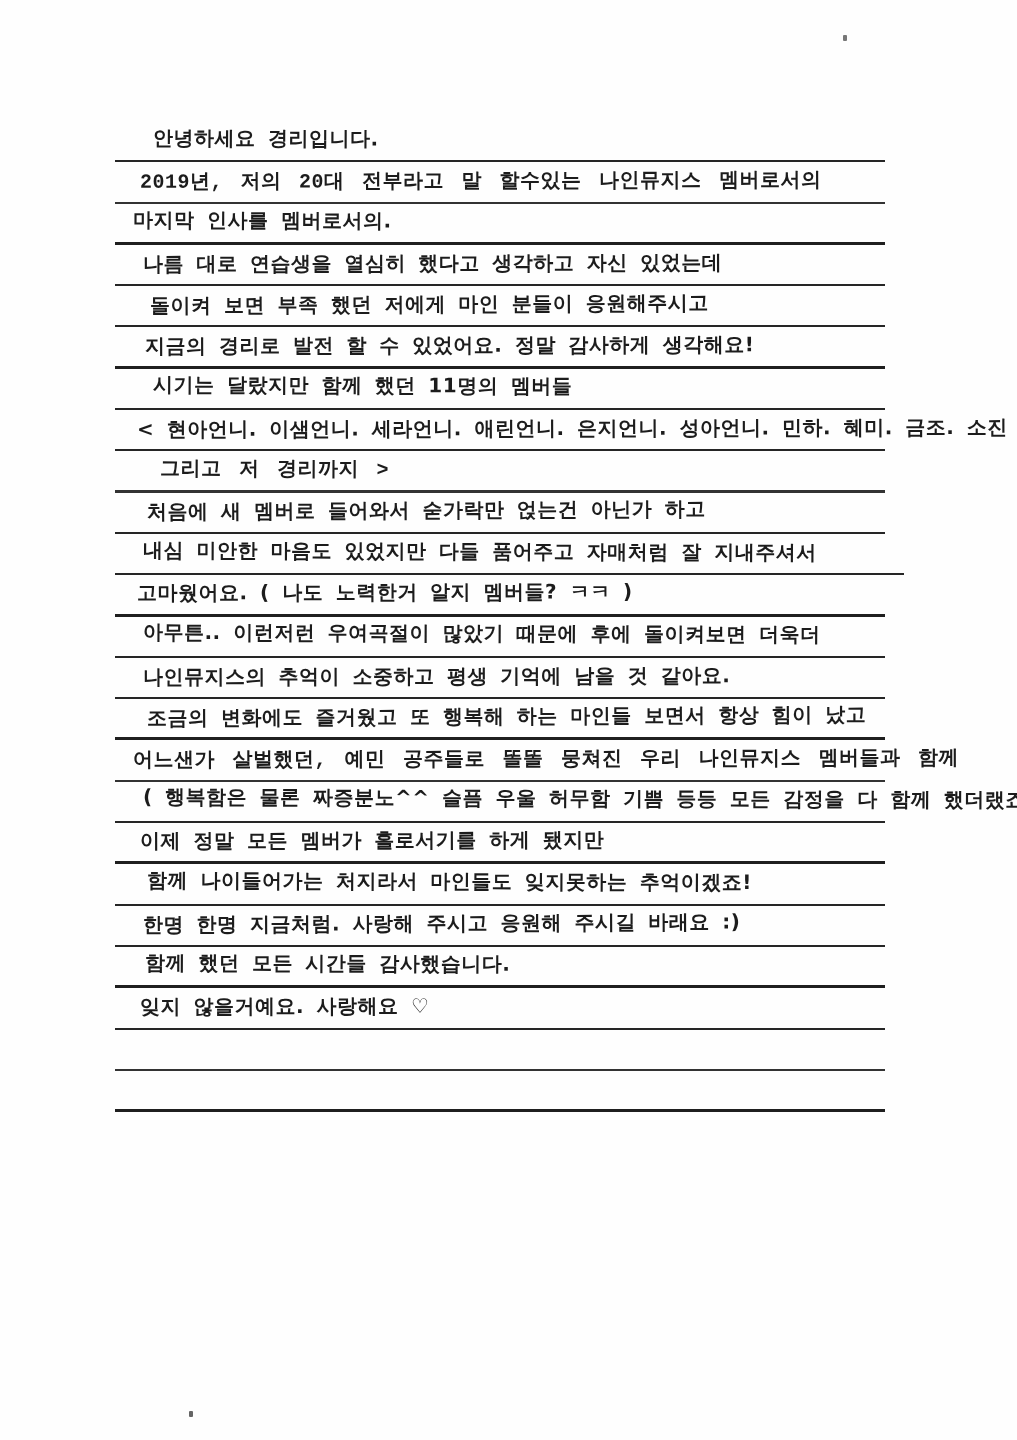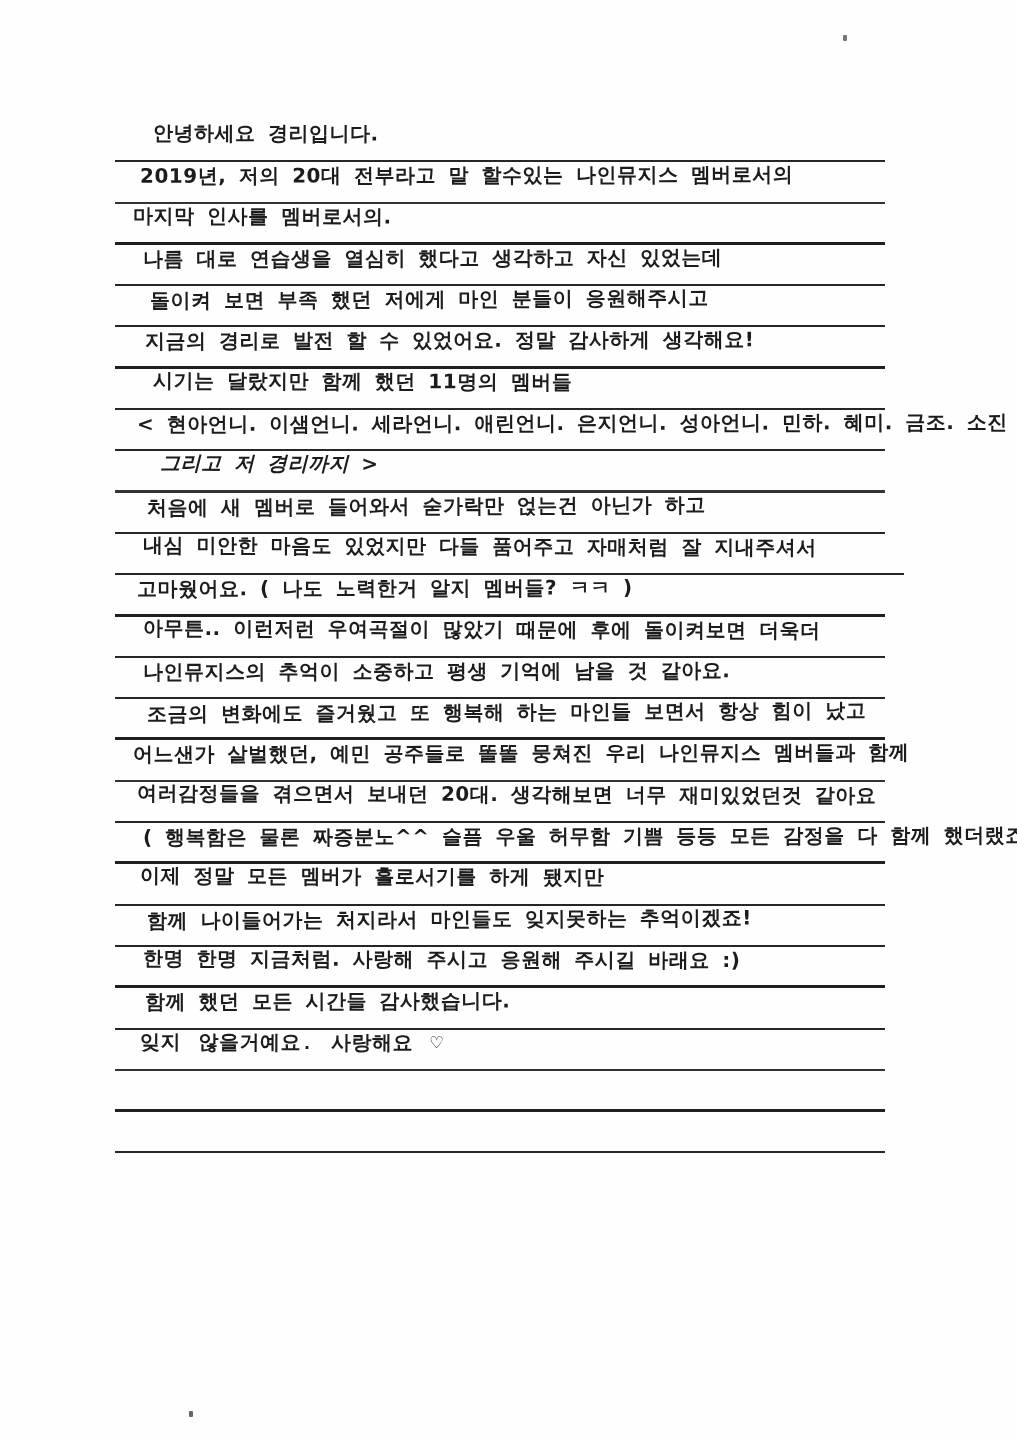--- a/index.html
+++ b/index.html
@@ -18,27 +18,27 @@
   .letter {
     position: absolute;
     left: 115px;
     top: 121px;
     width: 770px;
   }
   .line {
     position: relative;
     height: 41.3px;
     display: flex;
-    align-items: flex-start;
+    align-items: center;
     border-bottom: 2px solid #262626;
     box-sizing: border-box;
   }
   
   .line:nth-child(3n)   { border-bottom-width: 3px; border-bottom-color: #1f1f1f; }
-  .line:nth-child(7n+2) { border-bottom-color: #333333; }
+  .line:nth-child(7n+2) { border-bottom-color: #333333; font-family: Liberation Mono, monospace; }
   .line:nth-child(11)   { width: 102.5%; }
   .line-text {
     display: inline-block;
     padding-bottom: 3px;
     font-size: 20px;
     font-weight: 600;
     letter-spacing: 0.5px;
     word-spacing: 5px;
     color: #1c1c1c;
     white-space: nowrap;
@@ -92,21 +92,21 @@
 
   <div class="line">
     <span class="line-text" style="padding-left: 38px;">시기는  달랐지만  함께  했던  11명의  멤버들</span>
   </div>
 
   <div class="line">
     <span class="line-text" style="padding-left: 22px;">&lt; 현아언니. 이샘언니. 세라언니. 애린언니. 은지언니. 성아언니. 민하. 혜미. 금조. 소진</span>
   </div>
 
   <div class="line">
-    <span class="line-text" style="padding-left: 45px; font-style: italic;">그리고  저  경리까지 &gt;</span>
+    <span class="line-text" style="padding-left: 45px;">그리고  저  경리까지 &gt;</span>
   </div>
 
   <div class="line">
     <span class="line-text" style="padding-left: 32px;">처음에  새  멤버로  들어와서  숟가락만  얹는건  아닌가  하고</span>
   </div>
 
   <div class="line">
     <span class="line-text" style="padding-left: 28px;">내심  미안한  마음도  있었지만  다들  품어주고  자매처럼  잘  지내주셔서</span>
   </div>
 
@@ -123,23 +123,20 @@
   </div>
 
   <div class="line">
     <span class="line-text" style="padding-left: 32px;">조금의  변화에도  즐거웠고  또  행복해  하는  마인들  보면서  항상  힘이  났고</span>
   </div>
 
   <div class="line">
     <span class="line-text" style="padding-left: 18px;">어느샌가  살벌했던,  예민  공주들로  똘똘  뭉쳐진  우리  나인뮤지스  멤버들과  함께</span>
   </div>
 
-  <div class="line">
-    <span class="line-text" style="padding-left: 22px;">여러감정들을  겪으면서  보내던  20대.  생각해보면  너무  재미있었던것  같아요</span>
-  </div>
 
   <div class="line">
     <span class="line-text" style="padding-left: 28px;">( 행복함은  물론  짜증분노^^ 슬픔  우울  허무함  기쁨  등등  모든  감정을  다  함께  했더랬죠 )</span>
   </div>
 
   <div class="line">
     <span class="line-text" style="padding-left: 25px;">이제  정말  모든  멤버가  홀로서기를  하게  됐지만</span>
   </div>
 
   <div class="line">
@@ -148,21 +145,21 @@
 
   <div class="line">
     <span class="line-text" style="padding-left: 28px;">한명  한명  지금처럼.  사랑해  주시고  응원해  주시길  바래요 :)</span>
   </div>
 
   <div class="line">
     <span class="line-text" style="padding-left: 30px;">함께  했던  모든  시간들  감사했습니다.</span>
   </div>
 
   <div class="line">
-    <span class="line-text" style="padding-left: 25px; font-family: Liberation Mono, monospace;">잊지  않을거예요.  사랑해요 ♡</span>
+    <span class="line-text" style="padding-left: 25px;">잊지  않을거예요.  사랑해요 ♡</span>
   </div>
 
   <div class="line">
     <span class="line-text" style="padding-left: 0px;"></span>
   </div>
 
   <div class="line">
     <span class="line-text" style="padding-left: 0px;"></span>
   </div>
 </div>

